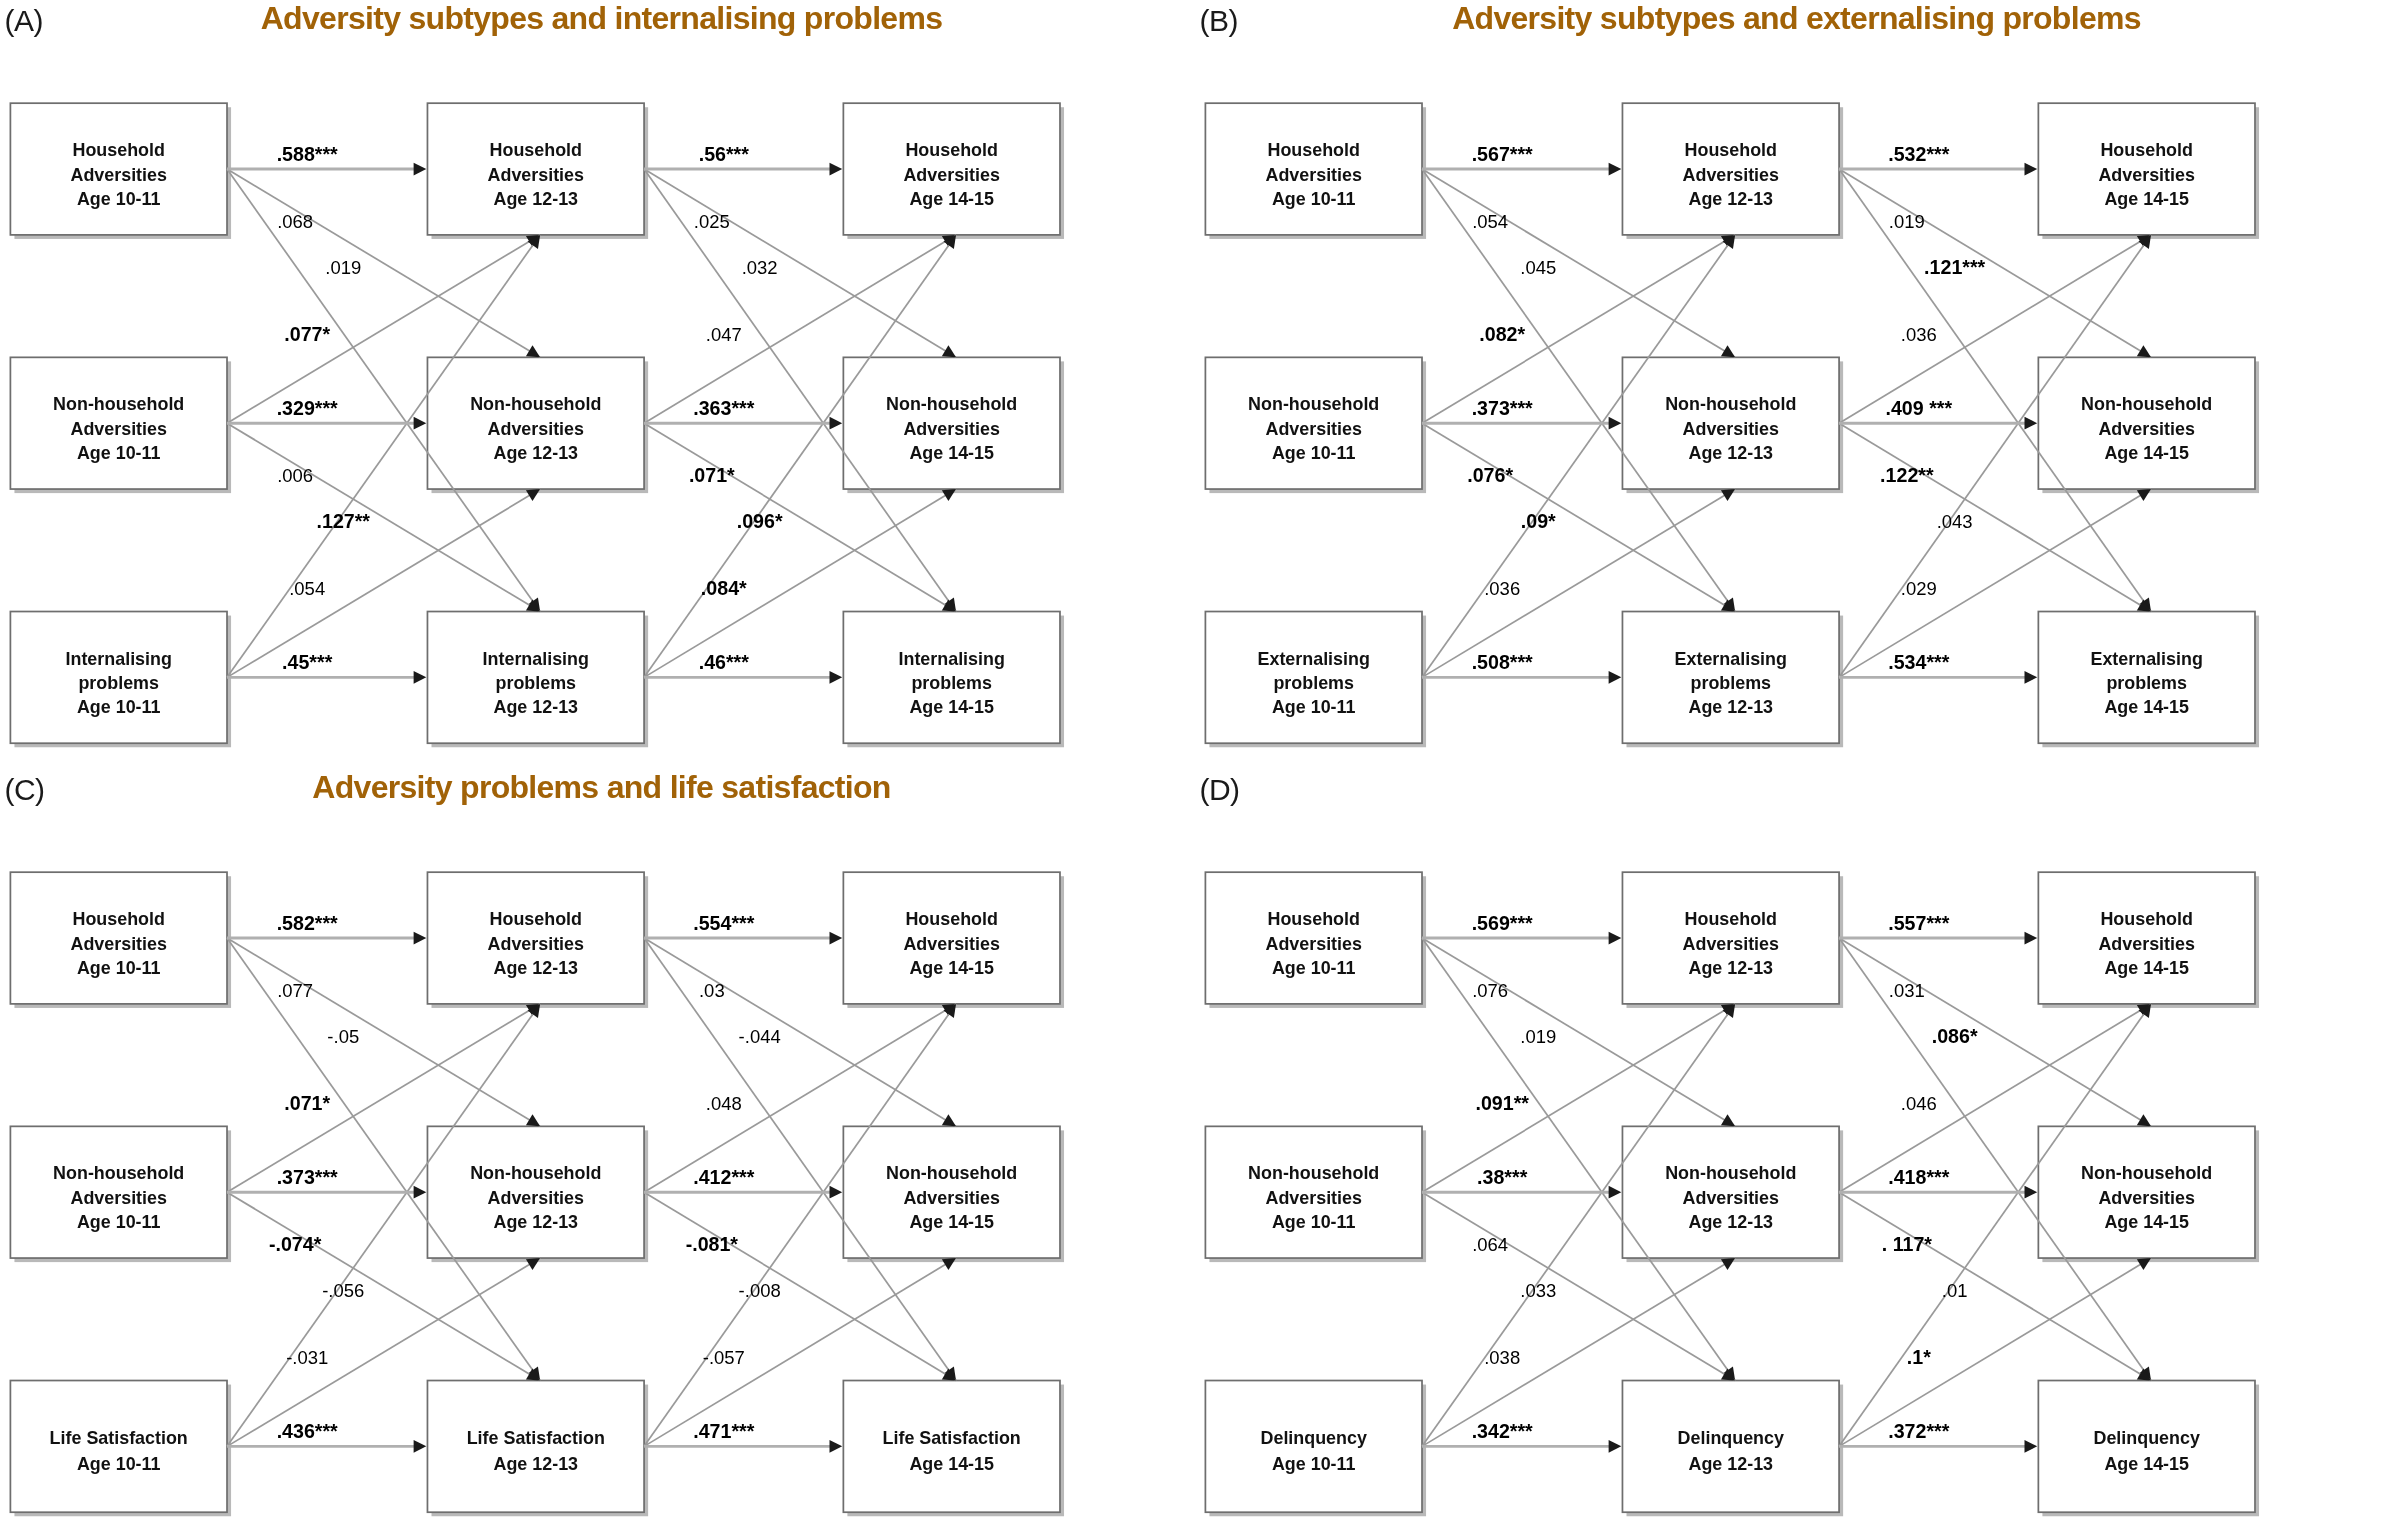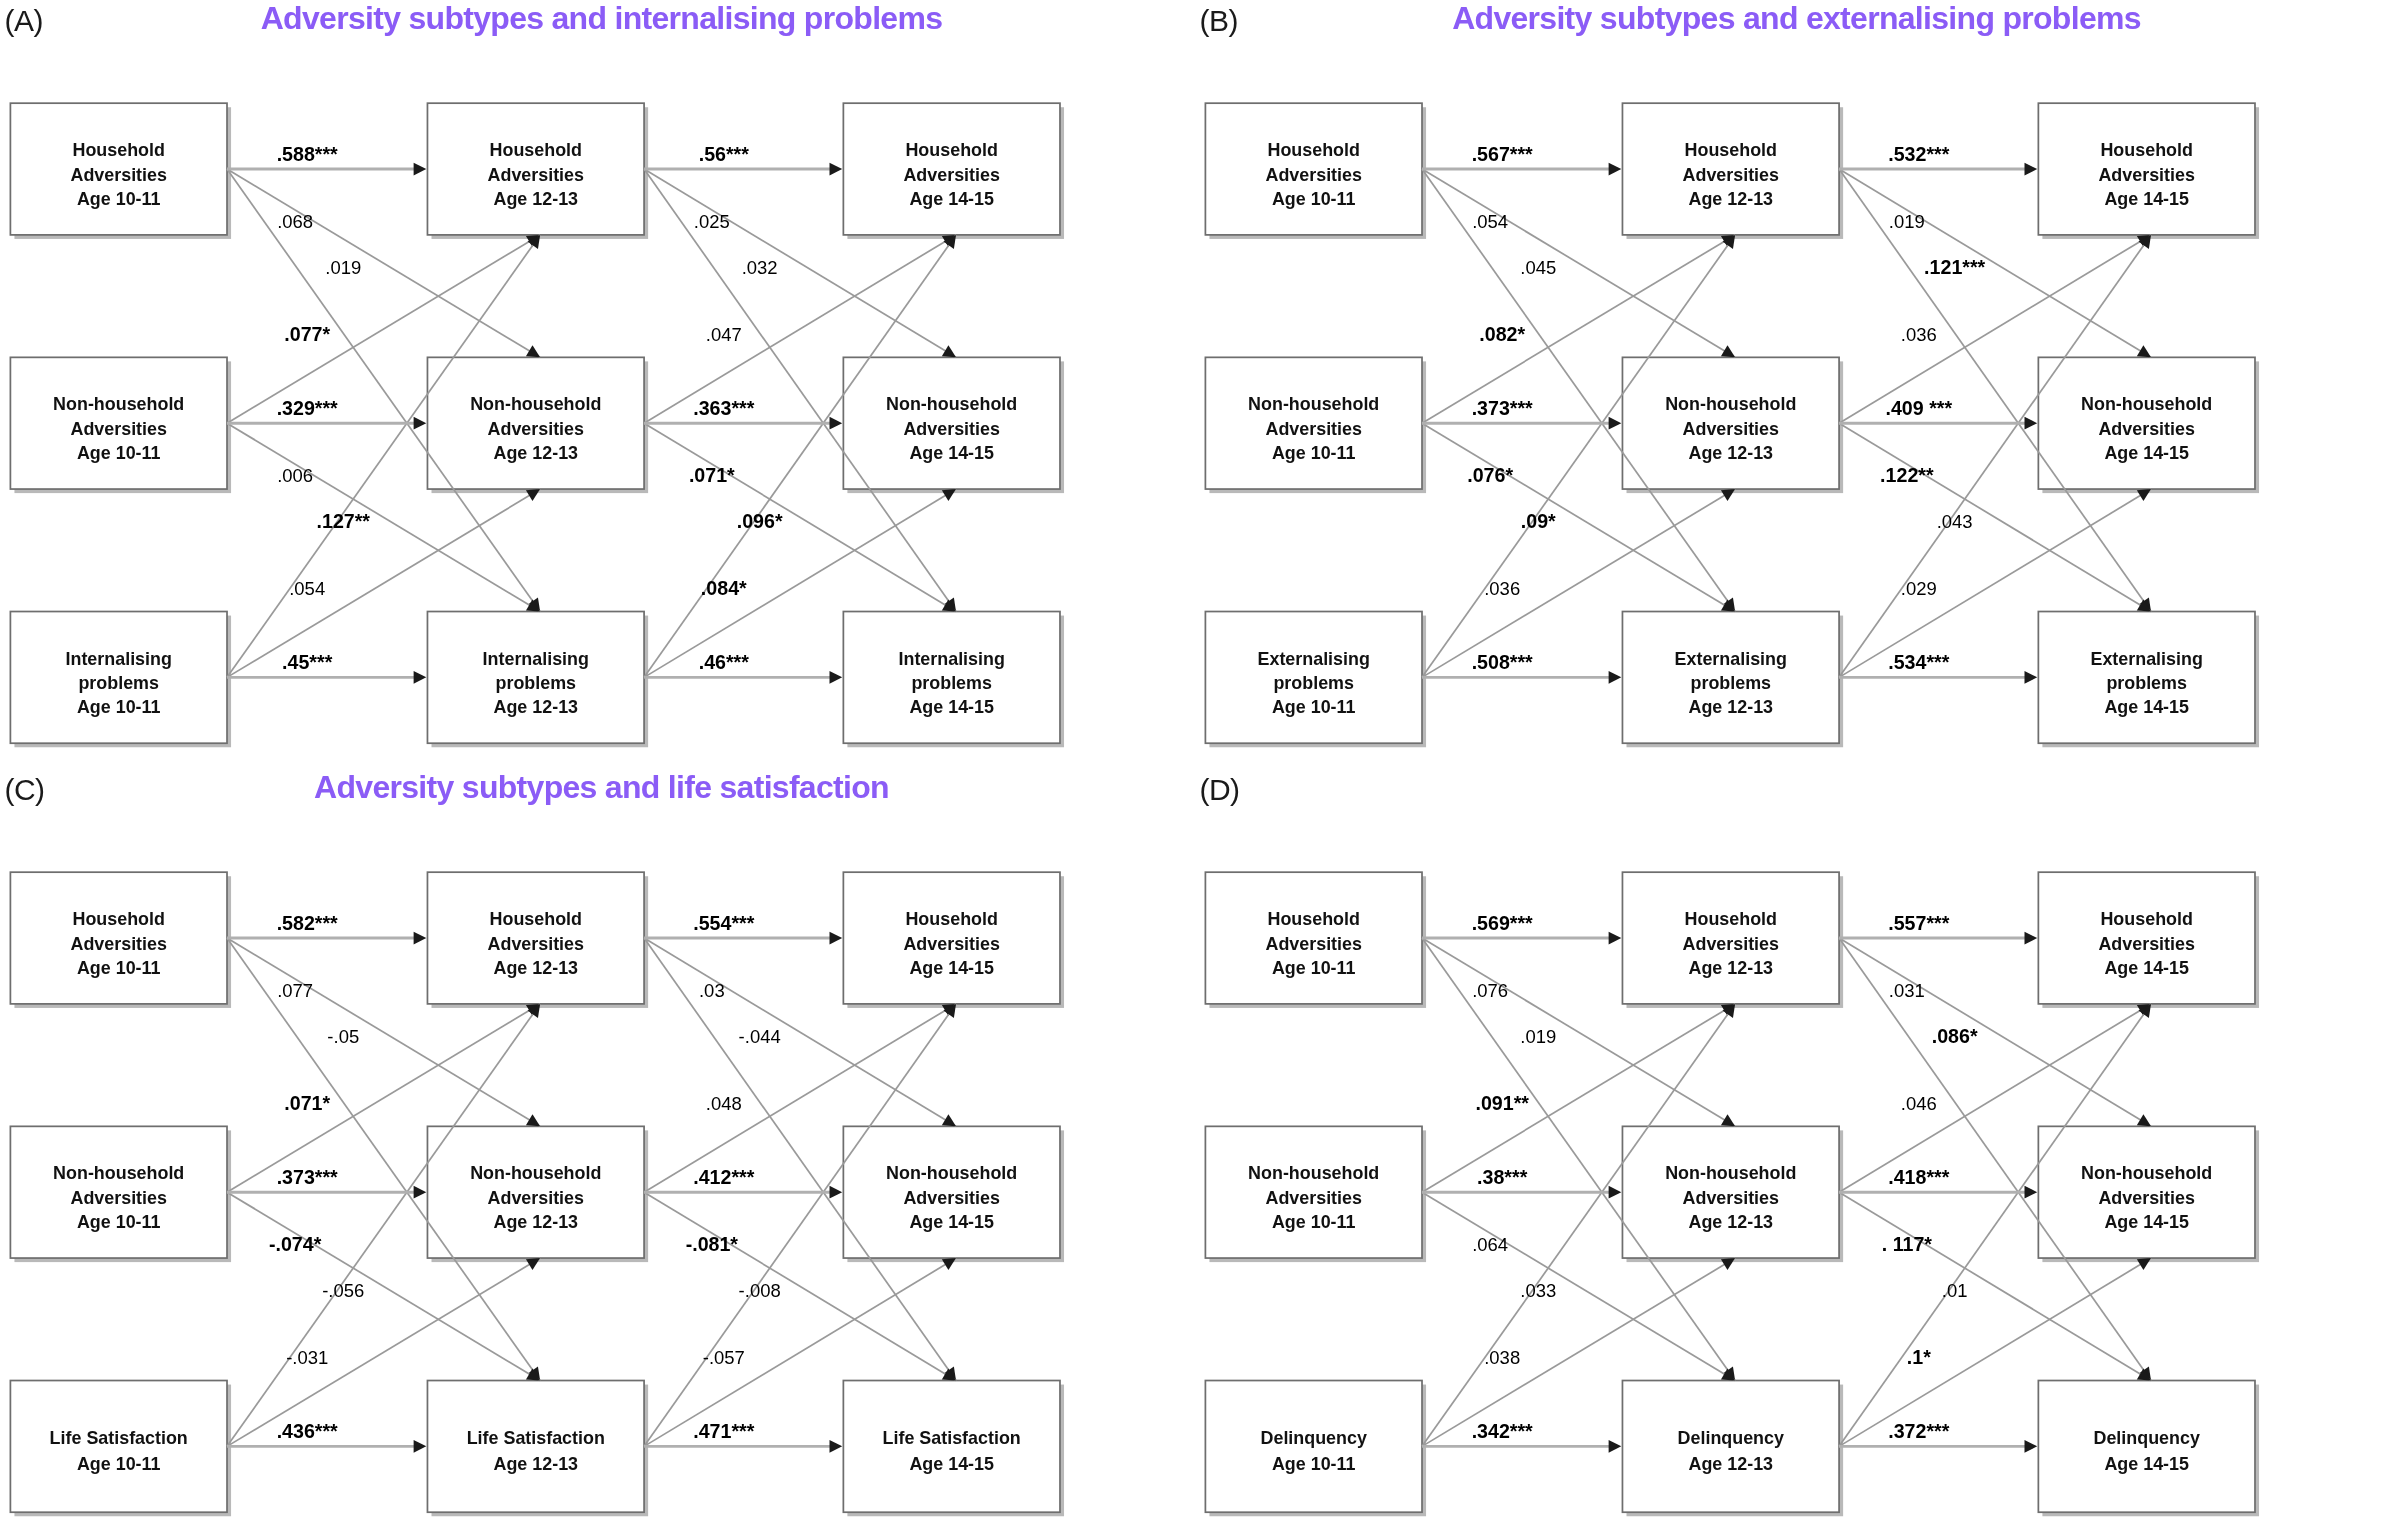--- a/index.html
+++ b/index.html
@@ -13,21 +13,21 @@
   .panel{position:absolute;width:1194px;height:769px;}
   .panel-letter{
     position:absolute;left:4.6px;top:3.5px;
     font-size:30px;font-weight:400;letter-spacing:-0.6px;
     color:#1a1a1a;
   }
   .panel-title{
     position:absolute;left:87px;top:0px;width:1029px;
     text-align:center;
     font-size:32px;font-weight:bold;
-    color:#8b5cf6;letter-spacing:-0.7px;
+    color:#a16207;letter-spacing:-0.7px;
     white-space:nowrap;
   }
   svg{position:absolute;left:0;top:0;width:1194px;height:769px;overflow:visible;}
   .nodebox{
     fill:#ffffff;stroke:#6e6e6e;stroke-width:3;
   }
   .nodeshadow{fill:#b9b9b9;}
   .nodetext{
     font-family:"Liberation Sans", sans-serif;
     font-size:31px;font-weight:bold;fill:#111;
@@ -288,21 +288,21 @@
         <text class="coef ns" x="1232.3" y="394">.019</text>
         <text class="coef sig" x="1315.1" y="474">.121***</text>
         <text class="coef ns" x="1253" y="590">.036</text>
         <text class="coef sig" x="1232.3" y="834">.122**</text>
         <text class="coef ns" x="1315.1" y="914">.043</text>
         <text class="coef ns" x="1253" y="1030">.029</text>
       </svg>
     </div>
     <div class="panel" style="left:0px;top:769px;">
       <div class="panel-letter">(C)</div>
-      <div class="panel-title">Adversity subtypes and life satisfaction</div>
+      <div class="panel-title">Adversity problems and life satisfaction</div>
       <svg viewBox="0 0 2067 1330">
         <g>
           <rect class="nodeshadow" x="25" y="185" width="375" height="228"></rect>
           <rect class="nodebox" x="18" y="178" width="375" height="228"></rect>
           <text class="nodetext" x="205.5" y="270">Household</text>
           <text class="nodetext" x="205.5" y="312">Adversities</text>
           <text class="nodetext" x="205.5" y="354">Age 10-11</text>
         </g>
         <g>
           <rect class="nodeshadow" x="747" y="185" width="375" height="228"></rect>

